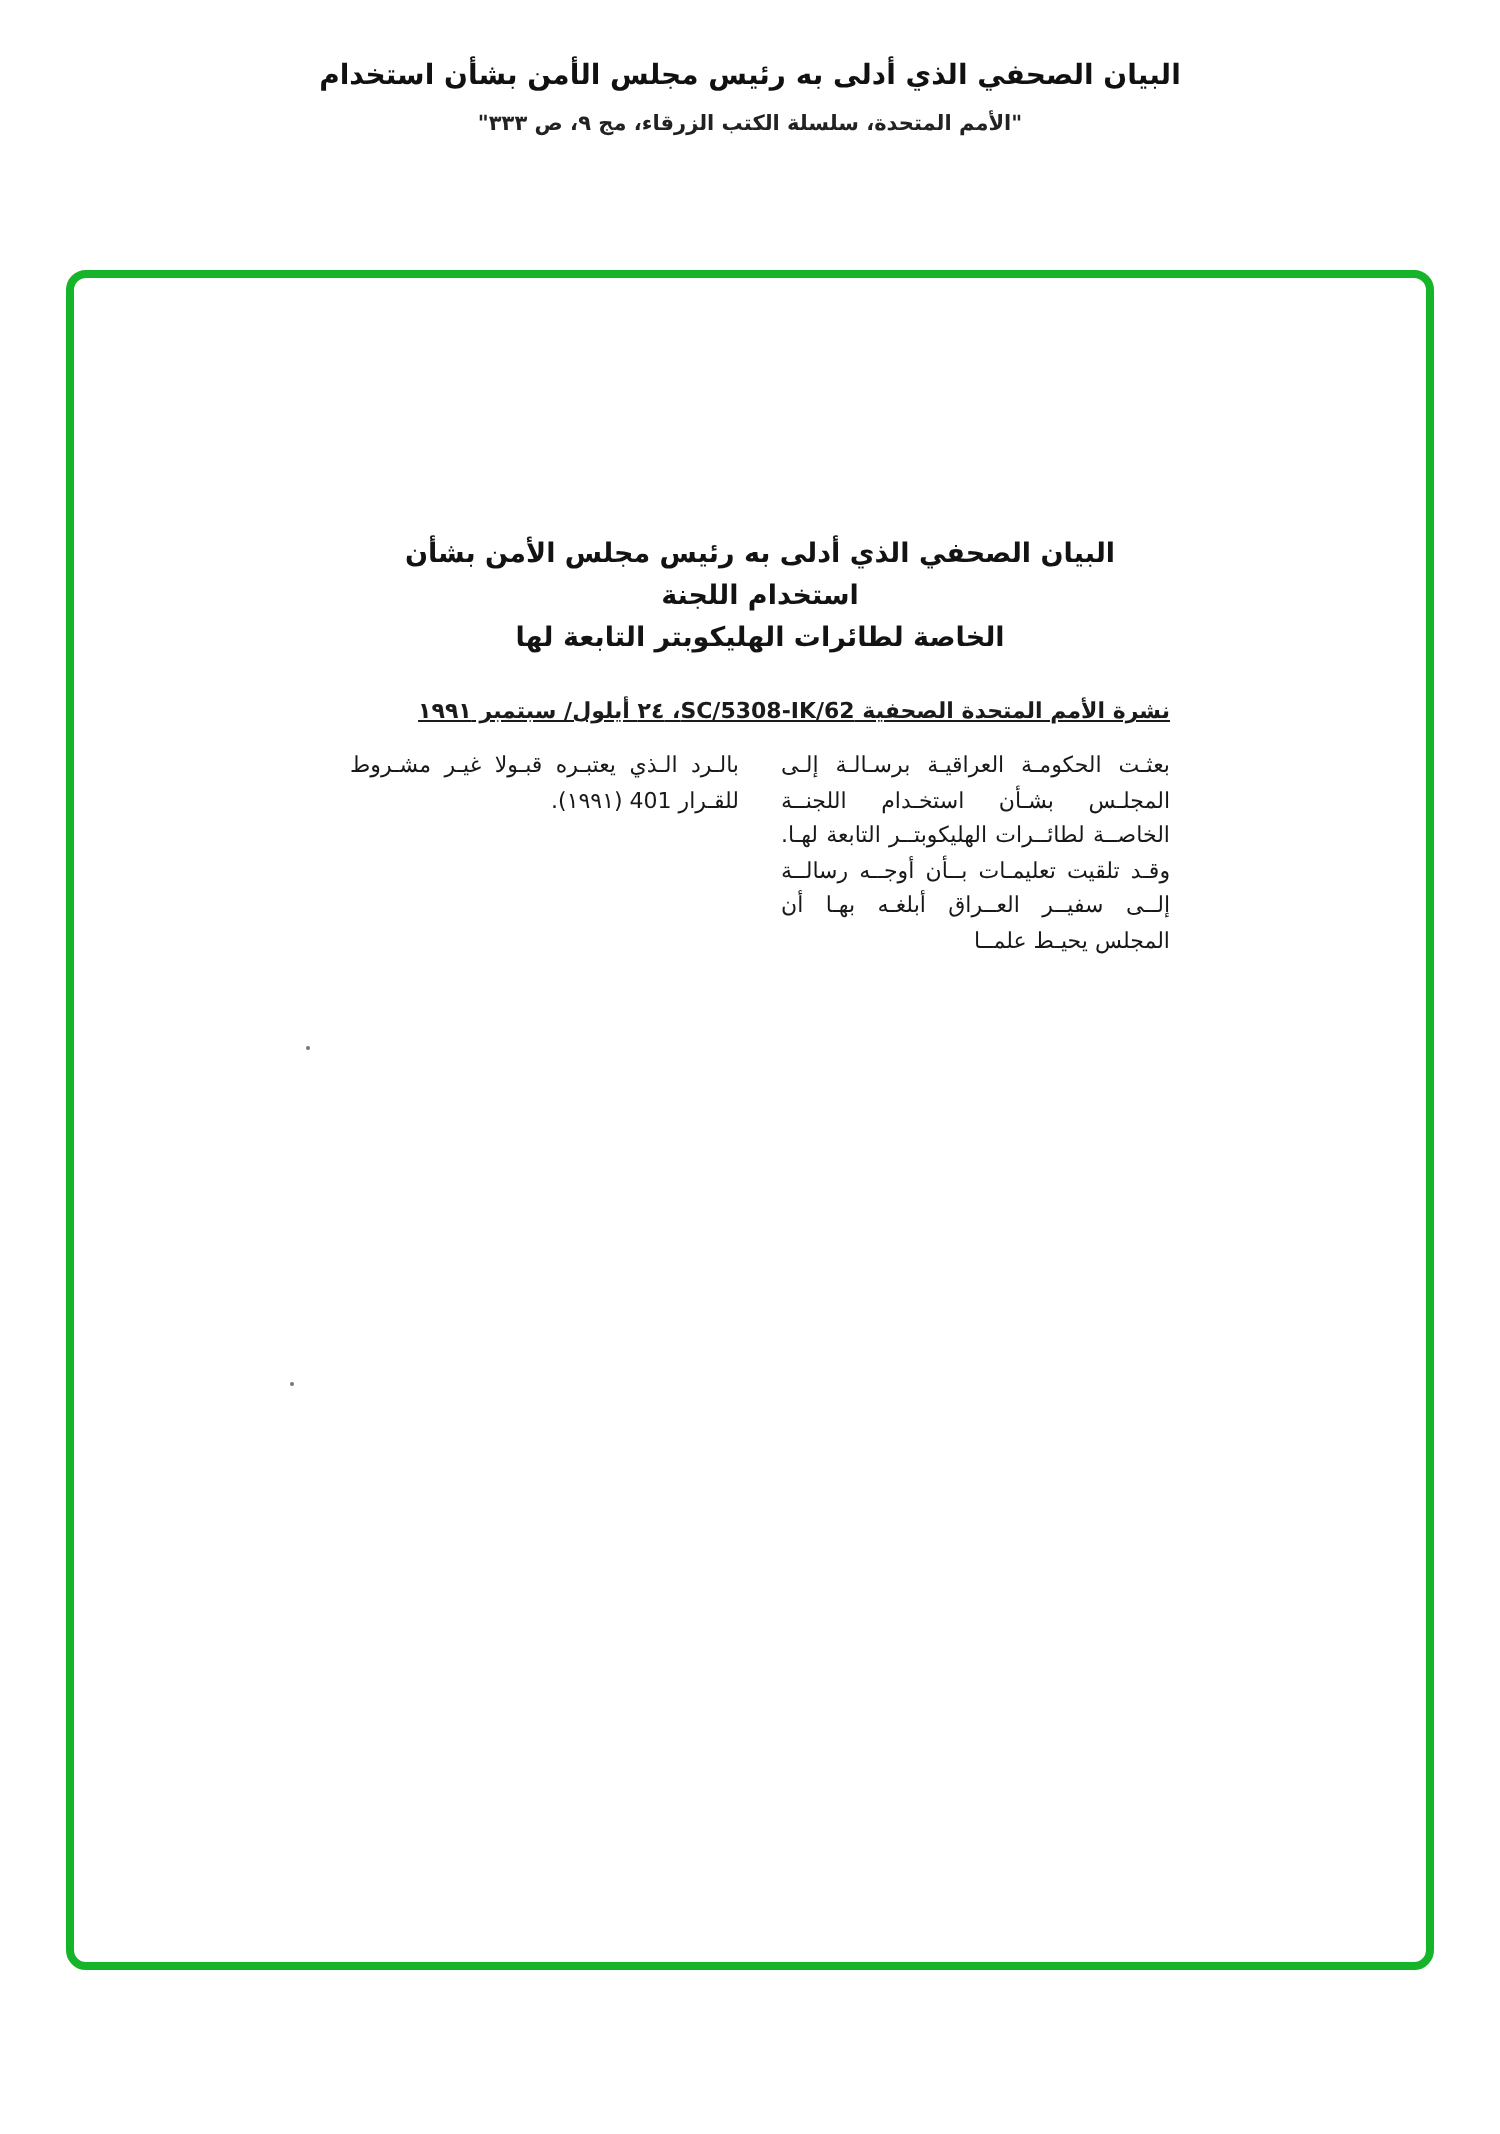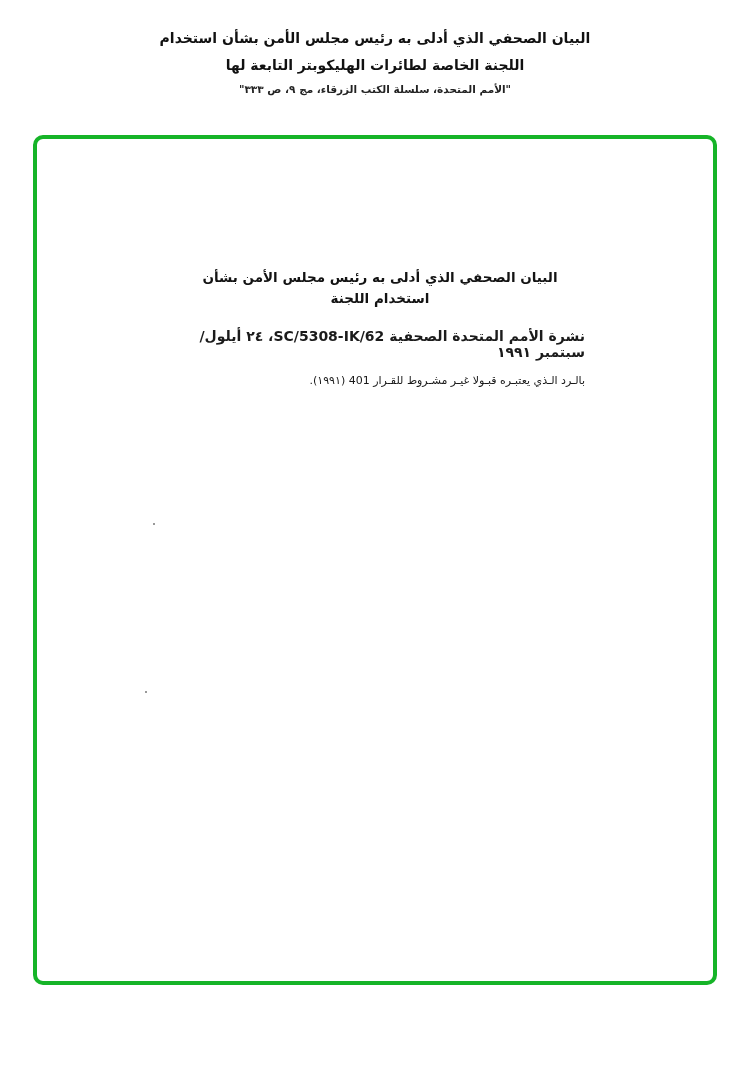--- a/index.html
+++ b/index.html
@@ -57,24 +57,25 @@
   .page-title {
     text-align: center;
     font-weight: 700;
     font-size: 13.5px;
     line-height: 21px;
     color: #131313;
   }
   .page-subtitle {
     margin-top: 19px;
     font-weight: 700;
-    font-size: 14px;
+    font-size: 11px;
     text-align: right;
     color: #1b1b1b;
     unicode-bidi: plaintext;
+    text-decoration: underline;
   }
   .columns {
     margin-top: 12px;
     display: flex;
     gap: 21px;
     direction: rtl;
   }
   .col {
     flex: 1 1 0;
     font-size: 11px;
@@ -95,35 +96,38 @@
   .speck1 { left: 116px; top: 384px; }
   .speck2 { left: 108px; top: 552px; }
 </style>
 </head>
 <body>
 
 <div class="canvas">
 
   <header class="doc-header">
     <div class="h1">البيان الصحفي الذي أدلى به رئيس مجلس الأمن بشأن استخدام</div>
-    <div class="h1">اللجنة الخاصة لطائرات الهليكوبتر التابعة لها</div>
     <div class="h2">"الأمم المتحدة، سلسلة الكتب الزرقاء، مج ٩، ص ٣٣٣"</div>
   </header>
 
   <div class="green-box">
 
     <div class="page-content">
 
       <div class="page-title">
         <div>البيان الصحفي الذي أدلى به رئيس مجلس الأمن بشأن استخدام اللجنة</div>
+        <div>الخاصة لطائرات الهليكوبتر التابعة لها</div>
       </div>
 
       <div class="page-subtitle" dir="rtl">نشرة الأمم المتحدة الصحفية SC/5308-IK/62، ٢٤ أيلول/ سبتمبر ١٩٩١</div>
 
       <div class="columns">
+        <div class="col">
+          <p>بعثـت الحكومـة العراقيـة برسـالـة إلـى المجلـس بشـأن استخـدام اللجنــة الخاصــة لطائــرات الهليكوبتــر التابعة لهـا. وقـد تلقيت تعليمـات بــأن أوجــه رسالــة إلــى سفيــر العــراق أبلغـه بهـا أن المجلس يحيـط علمــا</p>
+        </div>
         <div class="col">
           <p>بالـرد الـذي يعتبـره قبـولا غيـر مشـروط للقـرار 401 (١٩٩١).</p>
         </div>
       </div>
 
     </div>
 
     <div class="speck speck1"></div>
     <div class="speck speck2"></div>
 

